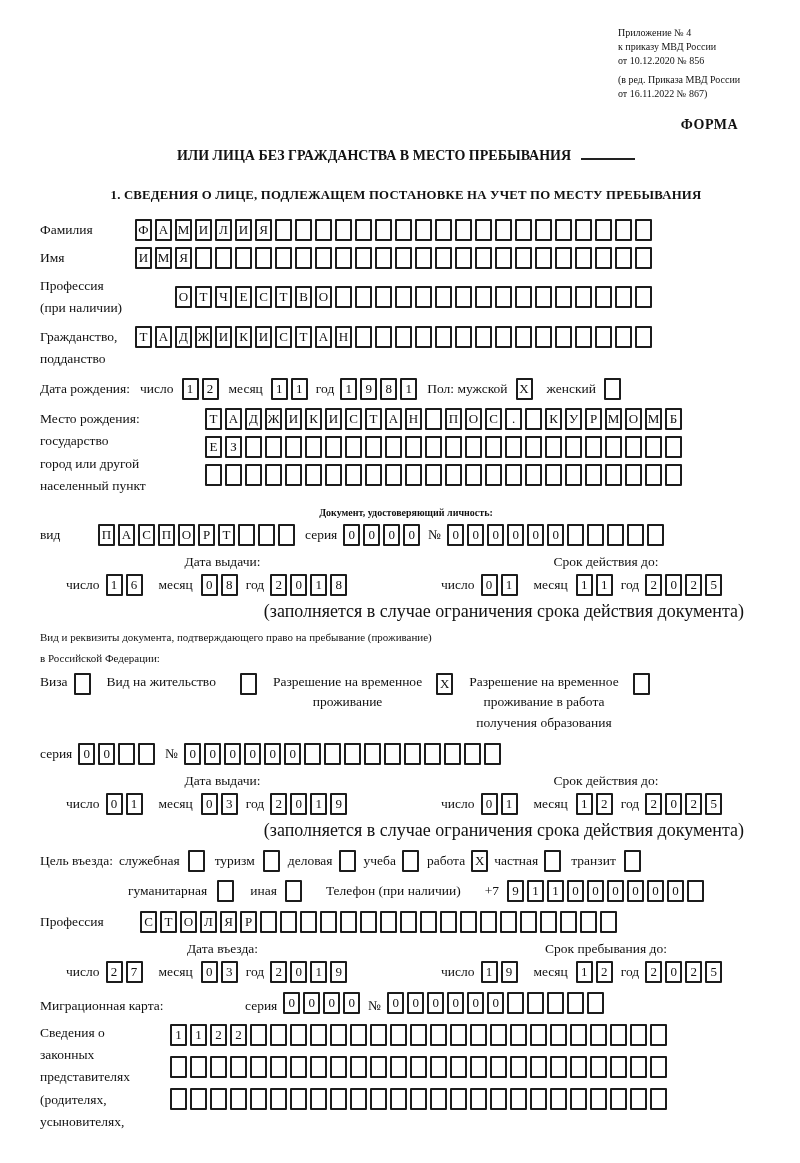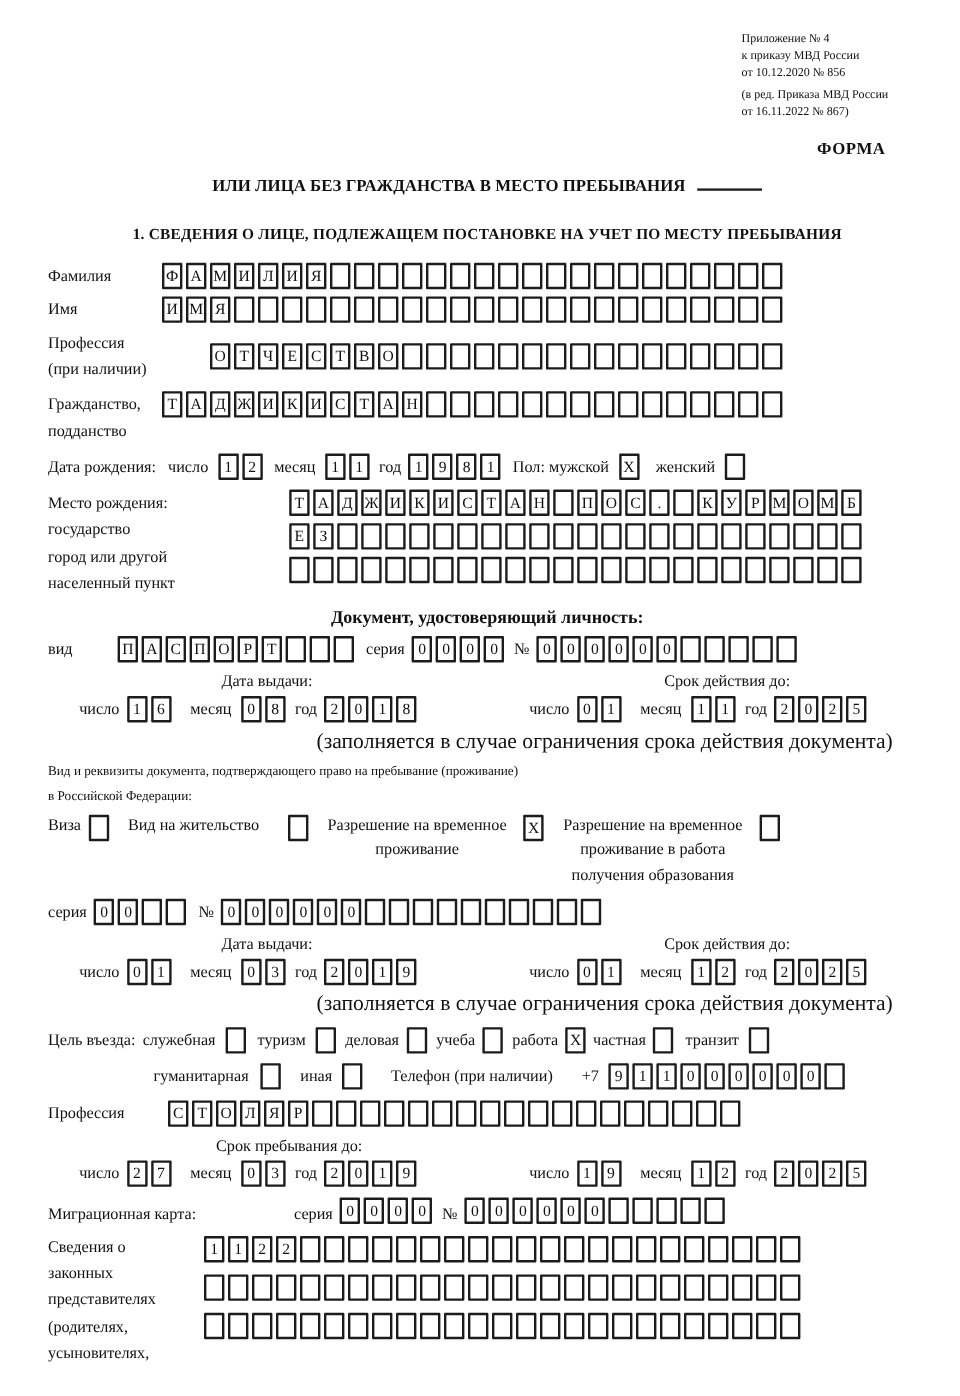--- a/index.html
+++ b/index.html
@@ -26,21 +26,21 @@
     width:17px; height:22px; flex:none;
     border:2px solid #1c1c1c; border-radius:1px;
     display:flex; align-items:center; justify-content:center;
     font-size:13px; font-family:"Liberation Serif",serif; color:#111;
     background:#fff;
   }
   .cellcol { display:flex; flex-direction:column; gap:6px; }
   .ml6{margin-left:6px;} .ml8{margin-left:8px;} .ml10{margin-left:10px;} .ml14{margin-left:14px;} .ml16{margin-left:16px;} .ml24{margin-left:24px;}
   .mr6{margin-right:6px;} .mr8{margin-right:8px;}
 
-  .doc-heading { text-align:center; font-weight:bold; font-size:15px; margin-top:10px; }
+  .doc-heading { text-align:center; font-weight:bold; font-size:10px; margin-top:10px; }
   .dhead { display:flex; font-size:13.5px; margin-top:8px; }
   .dhead .lft { width:365px; text-align:center; }
   .dhead .rgt { width:330px; text-align:center; margin-left:36px; }
   .drow { display:flex; align-items:center; font-size:13.5px; margin-top:4px; }
   .dgroup { display:flex; align-items:center; }
   .dgroup.lft { width:365px; margin-left:26px; }
   .dgroup.rgt { margin-left:10px; }
   .note { text-align:right; padding-right:28px; font-size:18px; margin-top:5px; }
   .plain { font-size:11px; margin-top:9px; }
   .optrow { display:flex; align-items:flex-start; font-size:13.5px; margin-top:8px; }
@@ -226,21 +226,21 @@
   <span class="lab ml10 mr8">Пол: мужской</span>
   <span class="cells">
       <span class="cell">X</span>
     </span>
   <span class="lab ml14 mr8">женский</span>
   <span class="cells">
       <span class="cell"></span>
     </span>
 </div>
 
-<div class="frow top" style="margin-top:8px;gap:36px;">
+<div class="frow top" style="margin-top:8px;">
   <span class="lab w165 lablines">
     <div>Место рождения:</div>
     <div>государство</div>
     <div>город или другой</div>
     <div>населенный пункт</div>
   </span>
   <span class="cellcol">
     <span class="cells">
         <span class="cell">Т</span>
         <span class="cell">А</span>
@@ -592,20 +592,21 @@
       <span class="cell"></span>
       <span class="cell"></span>
       <span class="cell"></span>
       <span class="cell"></span>
       <span class="cell"></span>
       <span class="cell"></span>
     </span>
 </div>
 
 <div class="dhead">
+  <span class="lft">Дата въезда:</span>
   <span class="rgt">Срок пребывания до:</span>
 </div>
 <div class="drow">
   <span class="dgroup lft">
     <span class="mr6">число</span>
     <span class="cells">
         <span class="cell">2</span>
         <span class="cell">7</span>
       </span>
     <span class="ml16 mr8">месяц</span>

